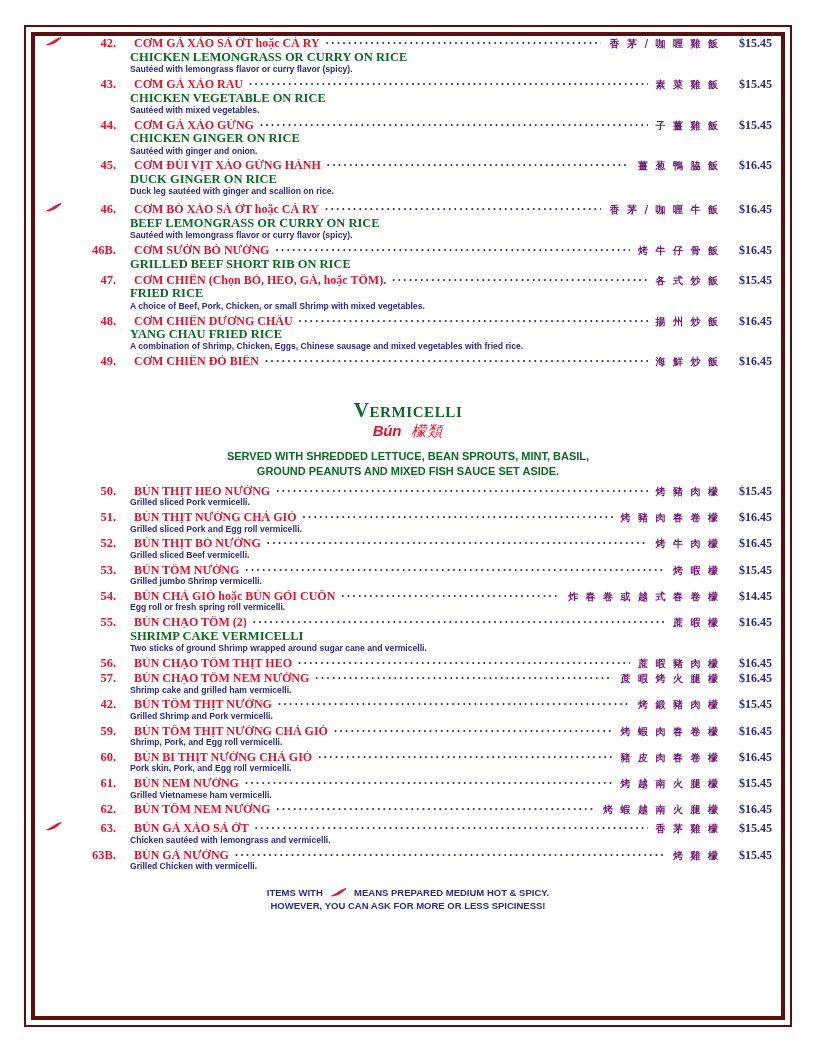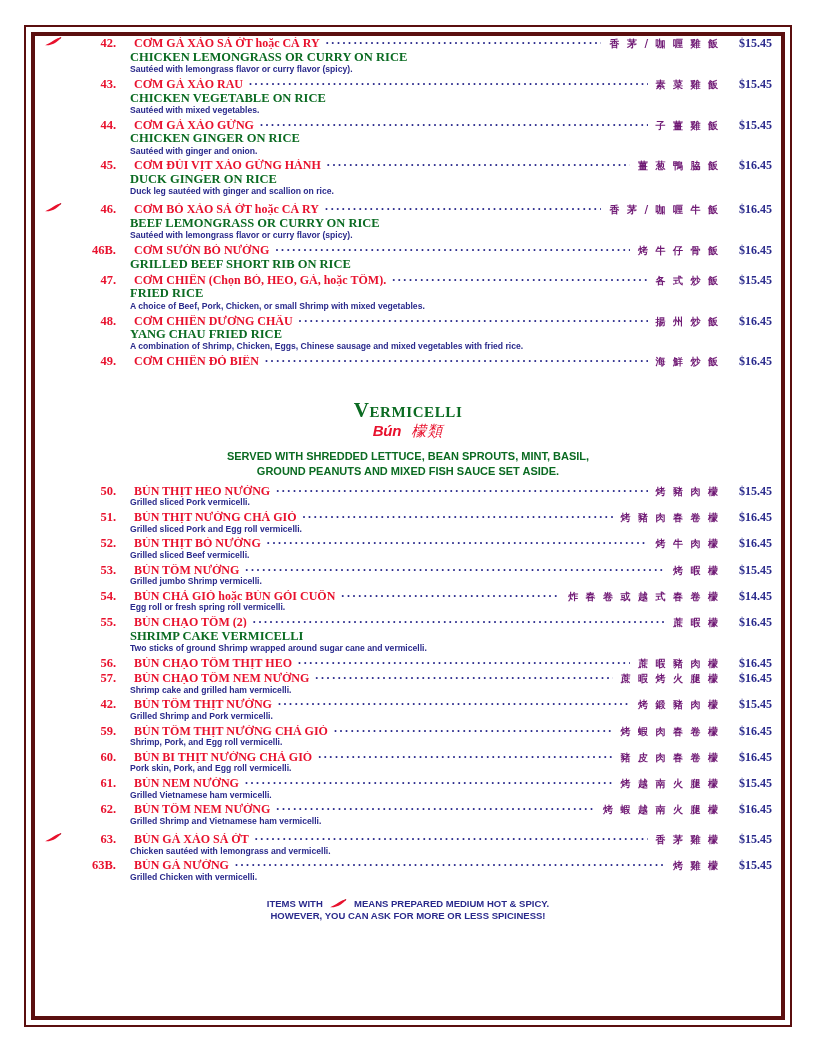--- a/index.html
+++ b/index.html
@@ -492,21 +492,20 @@
         </div>
         <div>
           <div class="item-row">
             <div class="pepper-col"></div>
             <div class="num-col">62.</div>
             <div class="viet-col" style="flex: 0 0 auto;">BÚN TÔM NEM NƯỚNG</div>
             <div class="dots">.........................................................................................</div>
             <div class="cn-col">烤 蝦 越 南 火 腿 檬</div>
             <div class="price-col">$16.45</div>
           </div>
-          <div class="desc-row">Grilled Shrimp and Vietnamese ham vermicelli.</div>
           <div class="sp3"></div>
         </div>
         <div>
           <div class="item-row">
             <div class="pepper-col"><span class="pepper"><svg width="18" height="9" viewBox="0 0 18 9">
                   <path d="M1.2 8.2 C3.5 7.4 6.5 5.6 9.6 3.6 C12.4 1.8 15.2 0.6 17.2 0.3 C16.4 1.8 14.6 3.6 11.8 5.4 C8.6 7.4 4.6 8.6 1.2 8.2 Z" fill="#e8112d"></path>
                   <path d="M15.6 0.5 C16.6 0.3 17.2 0.3 17.4 0.3 C17.1 0.9 16.6 1.5 16.0 2.1 Z" fill="#b00d22"></path>
                 </svg></span></div>
             <div class="num-col">63.</div>
             <div class="viet-col" style="flex: 0 0 auto;">BÚN GÀ XÀO SẢ ỚT</div>

